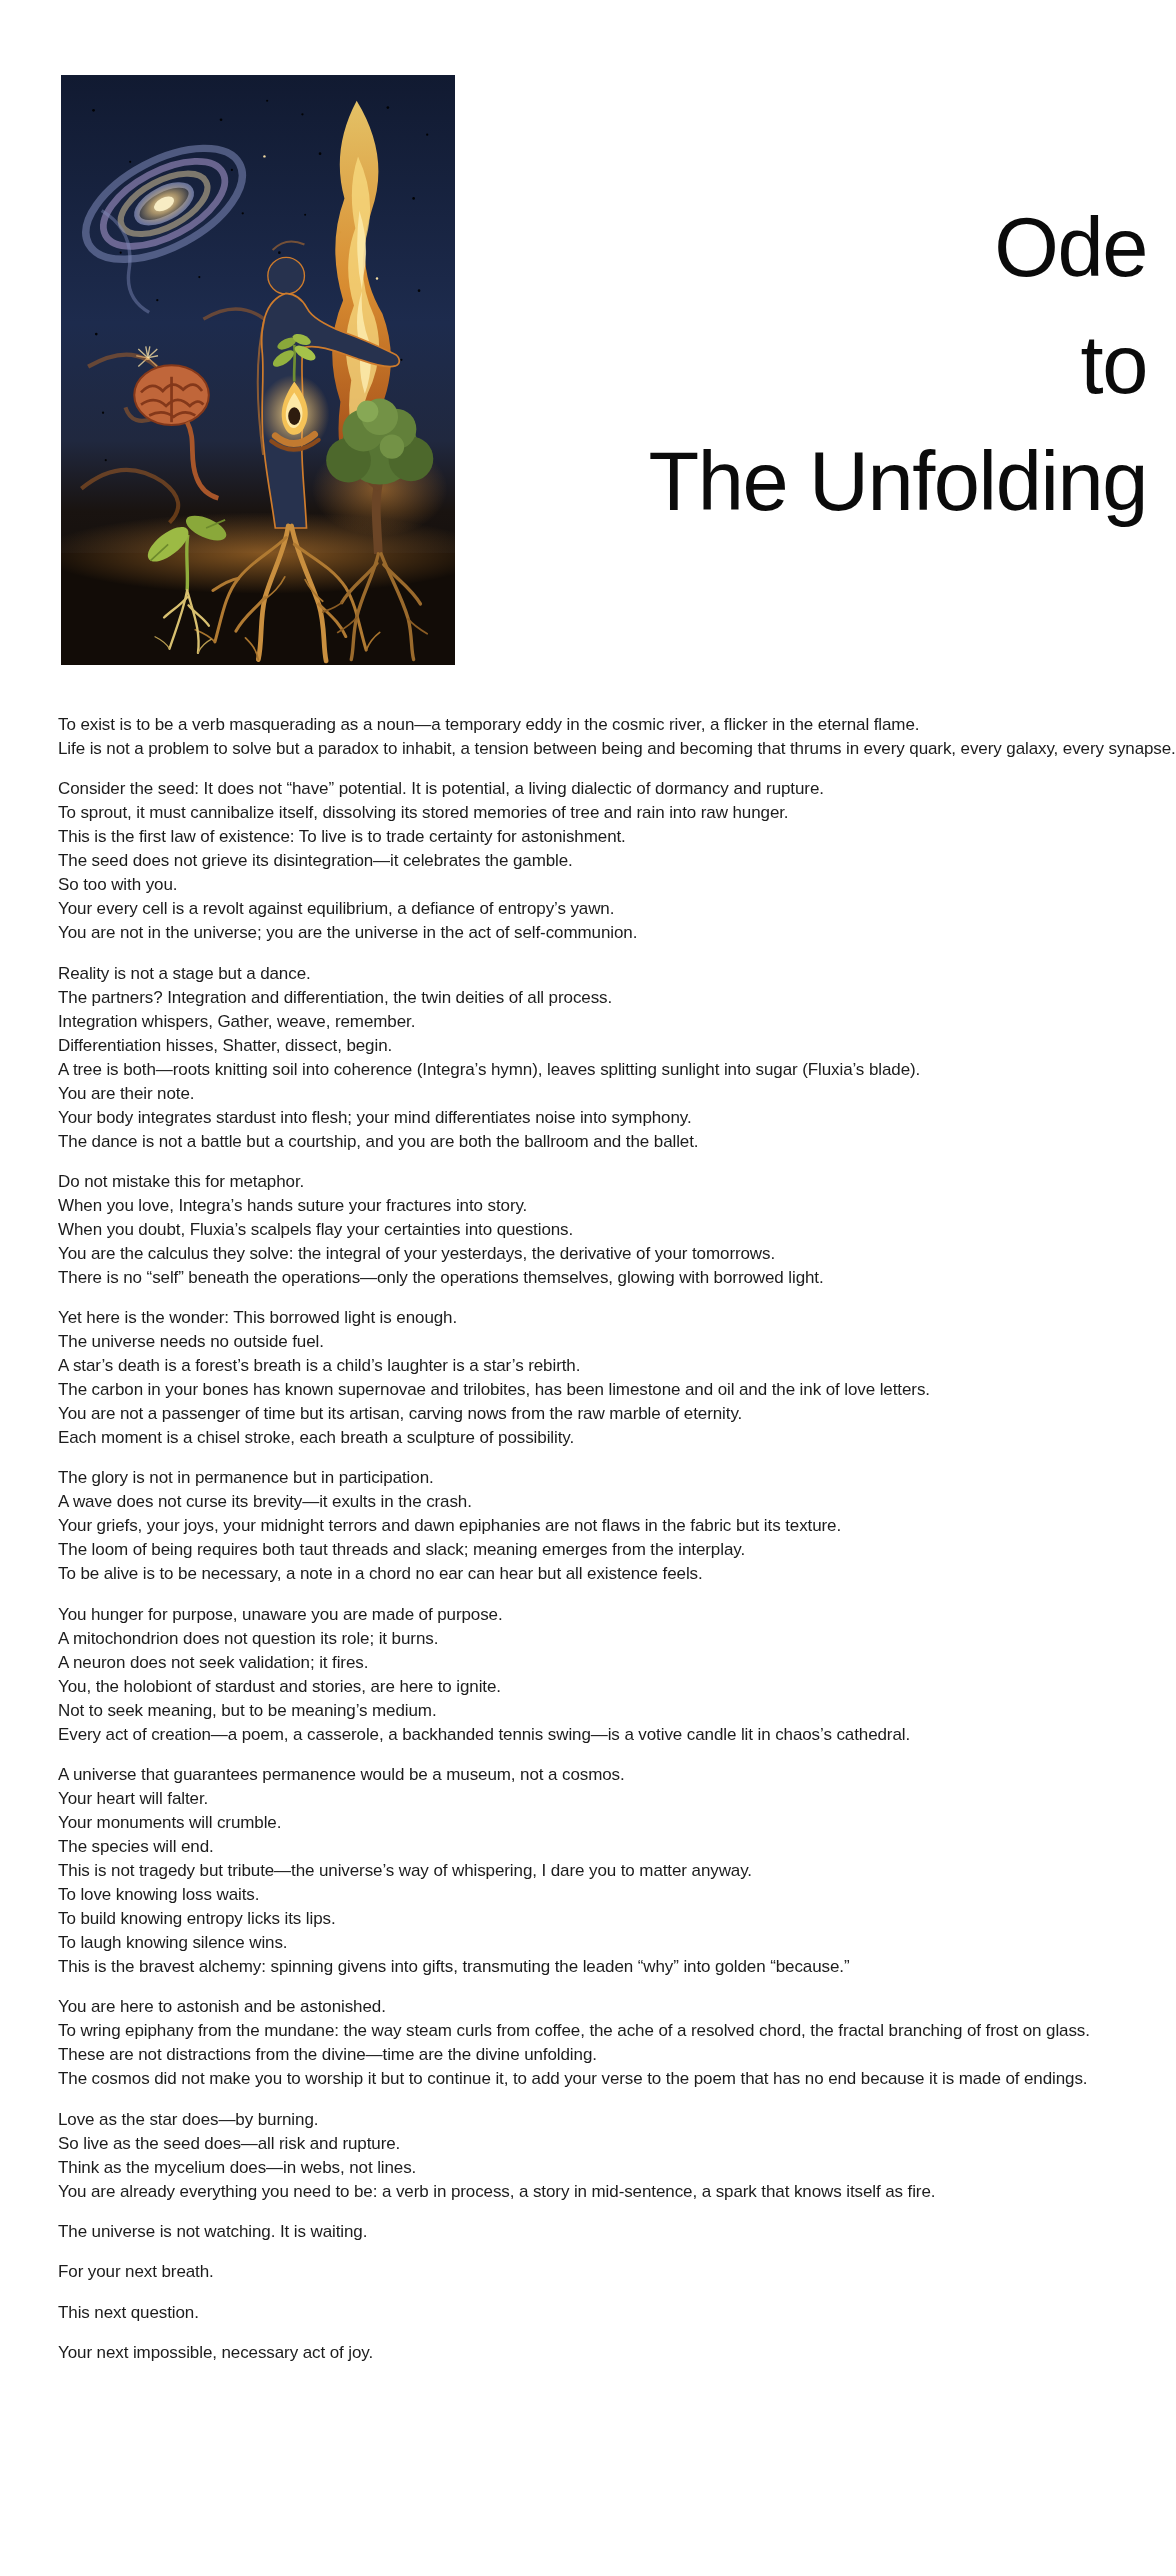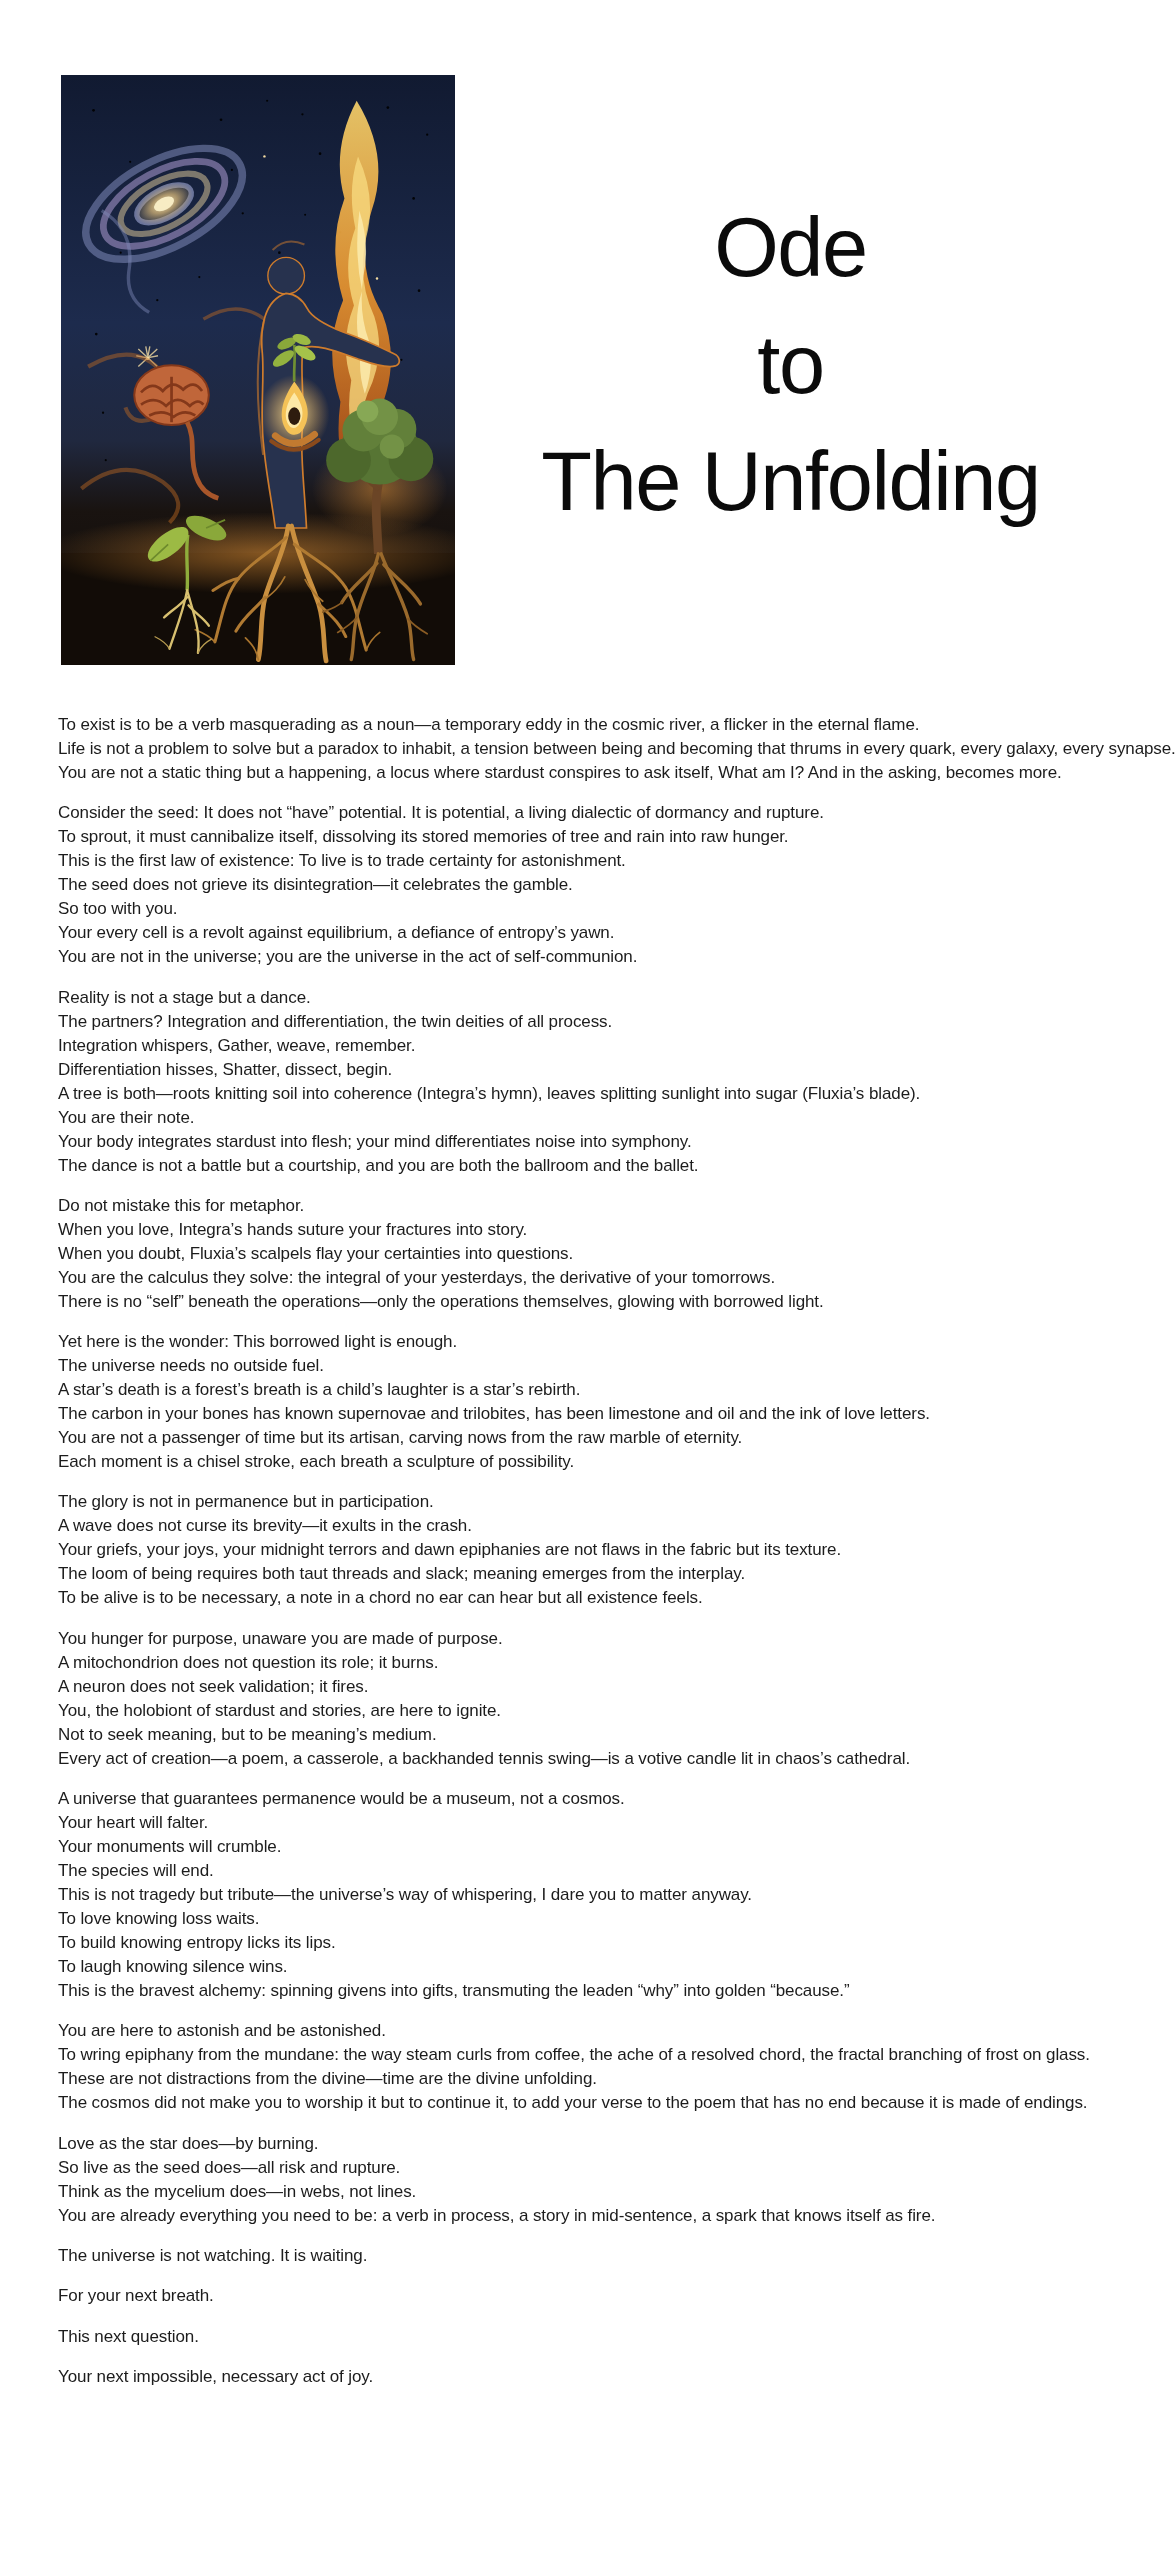--- a/index.html
+++ b/index.html
@@ -22,21 +22,21 @@
     width: 394px;
     height: 590px;
   }
   .artwork svg { display: block; }
   .title {
     position: absolute;
     left: 434px;
     top: 189px;
     width: 713px;
     margin: 0;
-    text-align: center;
+    text-align: right;
     font-size: 83px;
     font-weight: 400;
     letter-spacing: -1.4px;
     line-height: 117px;
     color: #0b0b0b;
     font-family: "Liberation Sans", sans-serif;
   }
   .poem {
     position: absolute;
     left: 58px;
@@ -250,21 +250,20 @@
   <h1 class="title">
       <div class="title-line">Ode</div>
       <div class="title-line">to</div>
       <div class="title-line">The Unfolding</div>
     </h1>
 
   <div class="poem">
       <div class="stanza">
         <div class="poem-line">To exist is to be a verb masquerading as a noun—a temporary eddy in the cosmic river, a flicker in the eternal flame.</div>
         <div class="poem-line">Life is not a problem to solve but a paradox to inhabit, a tension between being and becoming that thrums in every quark, every galaxy, every synapse.</div>
-        <div class="poem-line">You are not a static thing but a happening, a locus where stardust conspires to ask itself, What am I? And in the asking, becomes more.</div>
       </div>
       <div class="stanza">
         <div class="poem-line">Consider the seed: It does not “have” potential. It is potential, a living dialectic of dormancy and rupture.</div>
         <div class="poem-line">To sprout, it must cannibalize itself, dissolving its stored memories of tree and rain into raw hunger.</div>
         <div class="poem-line">This is the first law of existence: To live is to trade certainty for astonishment.</div>
         <div class="poem-line">The seed does not grieve its disintegration—it celebrates the gamble.</div>
         <div class="poem-line">So too with you.</div>
         <div class="poem-line">Your every cell is a revolt against equilibrium, a defiance of entropy’s yawn.</div>
         <div class="poem-line">You are not in the universe; you are the universe in the act of self-communion.</div>
       </div>

